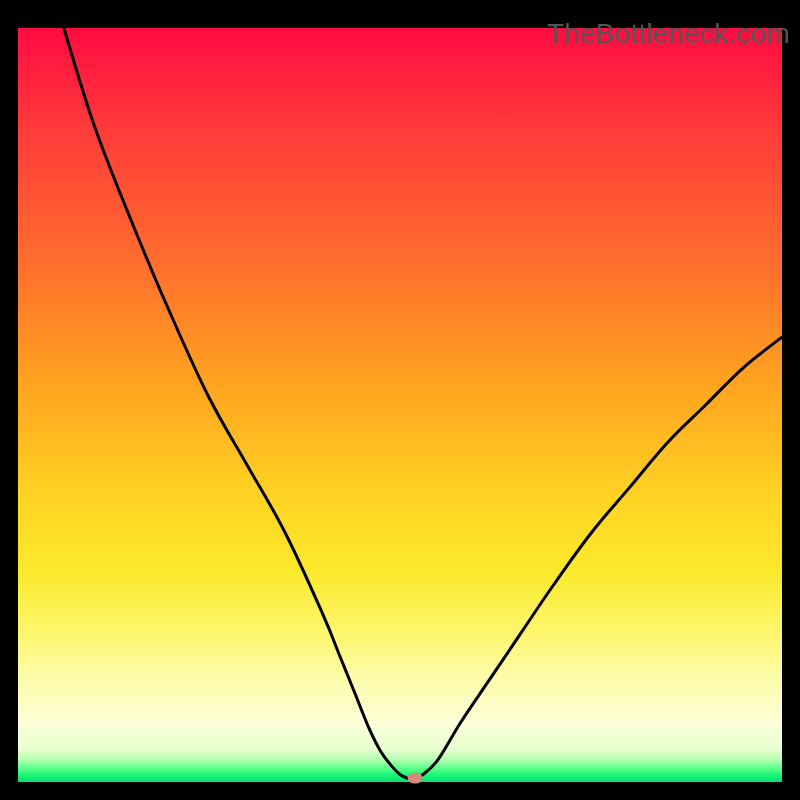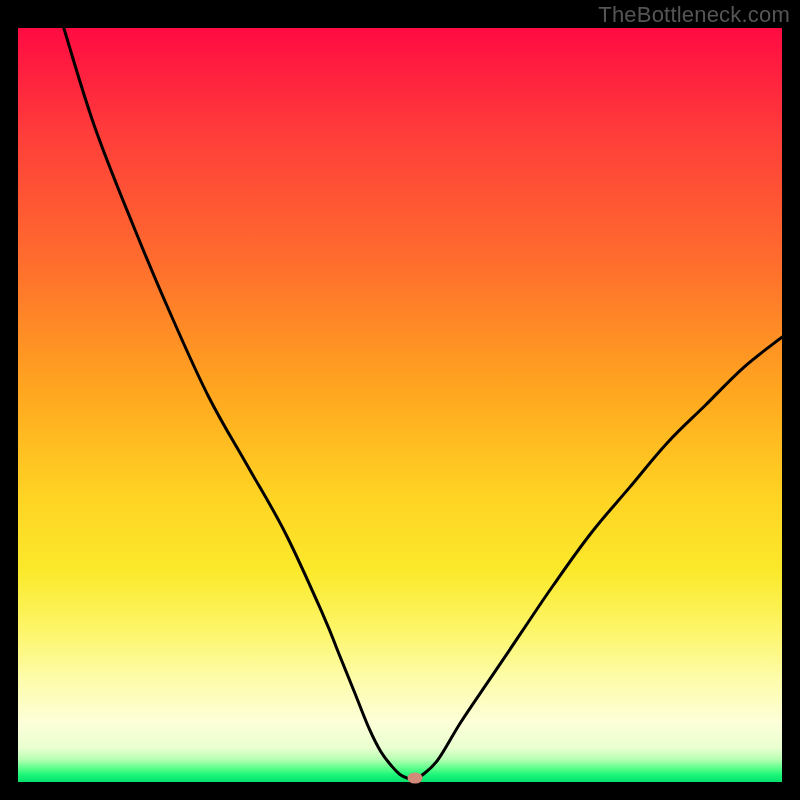--- a/index.html
+++ b/index.html
@@ -12,24 +12,24 @@
     overflow: hidden;
   }
   .frame {
     position: relative;
     width: 800px;
     height: 800px;
     background: #000;
   }
   .watermark {
     position: absolute;
-    top: 2px;
+    top: 18px;
     right: 10px;
     color: #555;
-    font-size: 22px;
+    font-size: 28px;
     font-weight: 500;
     letter-spacing: 0.2px;
     z-index: 5;
   }
   .plot {
     position: absolute;
     left: 18px;
     top: 28px;
     width: 764px;
     height: 754px;

